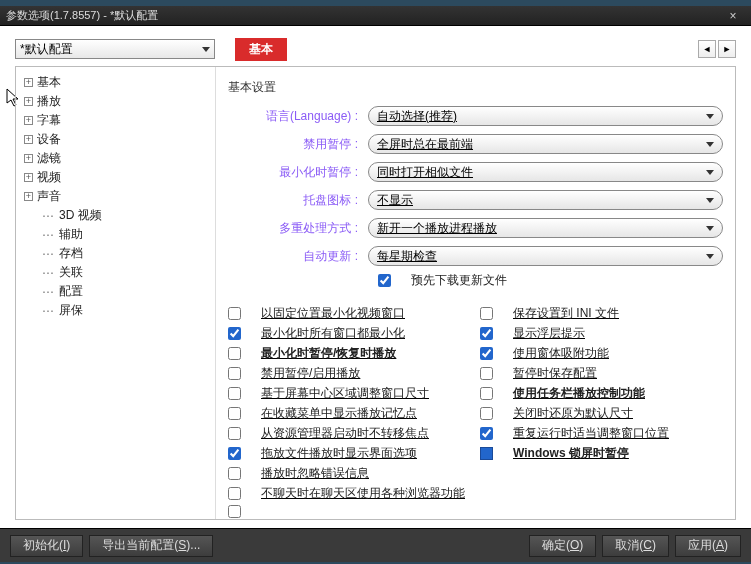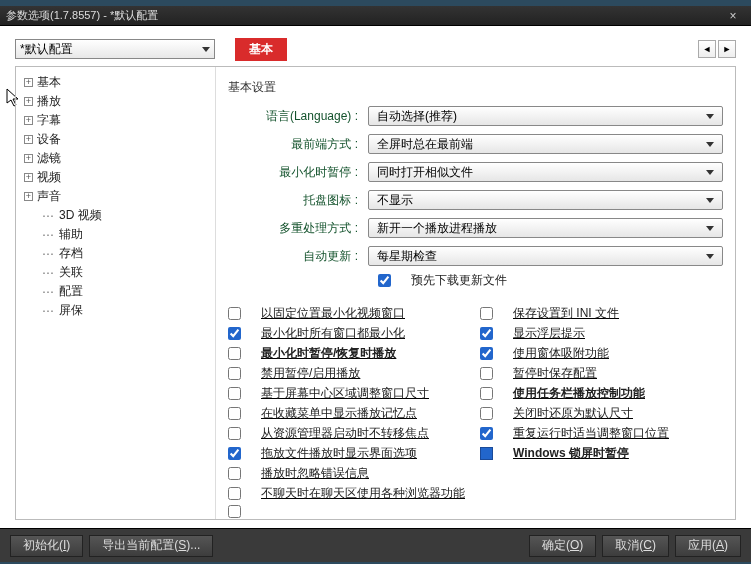--- a/index.html
+++ b/index.html
@@ -18,22 +18,22 @@
 .content { position: absolute; top: 40px; left: 15px; right: 15px; bottom: 42px; border: 1px solid #bbb; display: flex; }
 .tree { width: 200px; border-right: 1px solid #ddd; padding: 6px 4px; overflow: auto; }
 .tree-item { display: flex; align-items: center; gap: 4px; padding: 1px 0 1px 4px; cursor: pointer; color: #222;}
 .tree-item .exp { width: 9px; height: 9px; border: 1px solid #888; display:flex;align-items:center;justify-content:center; font-size:9px; line-height:1; color:#555;}
 .tree-item.sub { padding-left: 22px; }
 .tree-item .dots { color:#777; letter-spacing:1px;}
 .cursor-icon { position:absolute; left:6px; top:62px; pointer-events:none; }
 .main { flex: 1; padding: 8px 12px; overflow: auto; }
 .group-label { color: #333; padding: 4px 0 6px 0;}
 .form-row { display: flex; align-items: center; margin: 4px 0 8px 0; }
-.form-row label { width: 140px; text-align: right; padding-right: 10px; color: #14532d;}
-.select { flex: 1; height: 20px; border: 1px solid #888; border-radius: 2px; background: linear-gradient(#fff,#e6e6e6); display: flex; align-items: center; padding: 0 8px; justify-content: space-between; cursor:pointer;}
+.form-row label { width: 140px; text-align: right; padding-right: 10px; color: #8b5cf6;}
+.select { flex: 1; height: 20px; border: 1px solid #888; border-radius: 10px; background: linear-gradient(#fff,#e6e6e6); display: flex; align-items: center; padding: 0 8px; justify-content: space-between; cursor:pointer;text-decoration:underline;}
 .select .arrow { border-left: 4px solid transparent; border-right: 4px solid transparent; border-top: 5px solid #333; }
 .ck-row { display:flex; align-items:center; margin-left: 150px; margin-top:-2px; margin-bottom:6px;}
 .checks { display: grid; grid-template-columns: 240px 220px; gap: 3px 12px; margin-top: 16px; text-decoration: underline;}
 .ck { display: flex; align-items: center; gap: 20px; color: #222; cursor:pointer;}
 .ck input { width:13px; height:13px; margin:0; accent-color:#2266cc;}
 .ck.bold span { font-weight: bold; }
 .bluebox { width:13px; height:13px; background:#2266cc; border:1px solid #1a4a99; display:inline-block;}
 .footer { position: absolute; bottom: 0; left: 0; right: 0; height: 34px; background: #3a3a3a; display: flex; align-items: center; padding: 0 10px; gap: 6px; border-top:1px solid #000;}
 .footer .spacer { flex: 1; }
 .footer button { height: 22px; padding: 0 12px; background: linear-gradient(#555,#3d3d3d); color: #ddd; border: 1px solid #222; cursor: pointer; font-size:12px;}
@@ -124,21 +124,21 @@
         <div class="group-label">基本设置</div>
 
         <div class="form-row">
             <label>语言(Language) :</label>
             <div class="select">
               <span>自动选择(推荐)</span>
               <span class="arrow"></span>
             </div>
           </div>
         <div class="form-row">
-            <label>最前端方式 :</label>
+            <label>禁用暂停 :</label>
             <div class="select">
               <span>全屏时总在最前端</span>
               <span class="arrow"></span>
             </div>
           </div>
         <div class="form-row">
             <label>最小化时暂停 :</label>
             <div class="select">
               <span>同时打开相似文件</span>
               <span class="arrow"></span>

